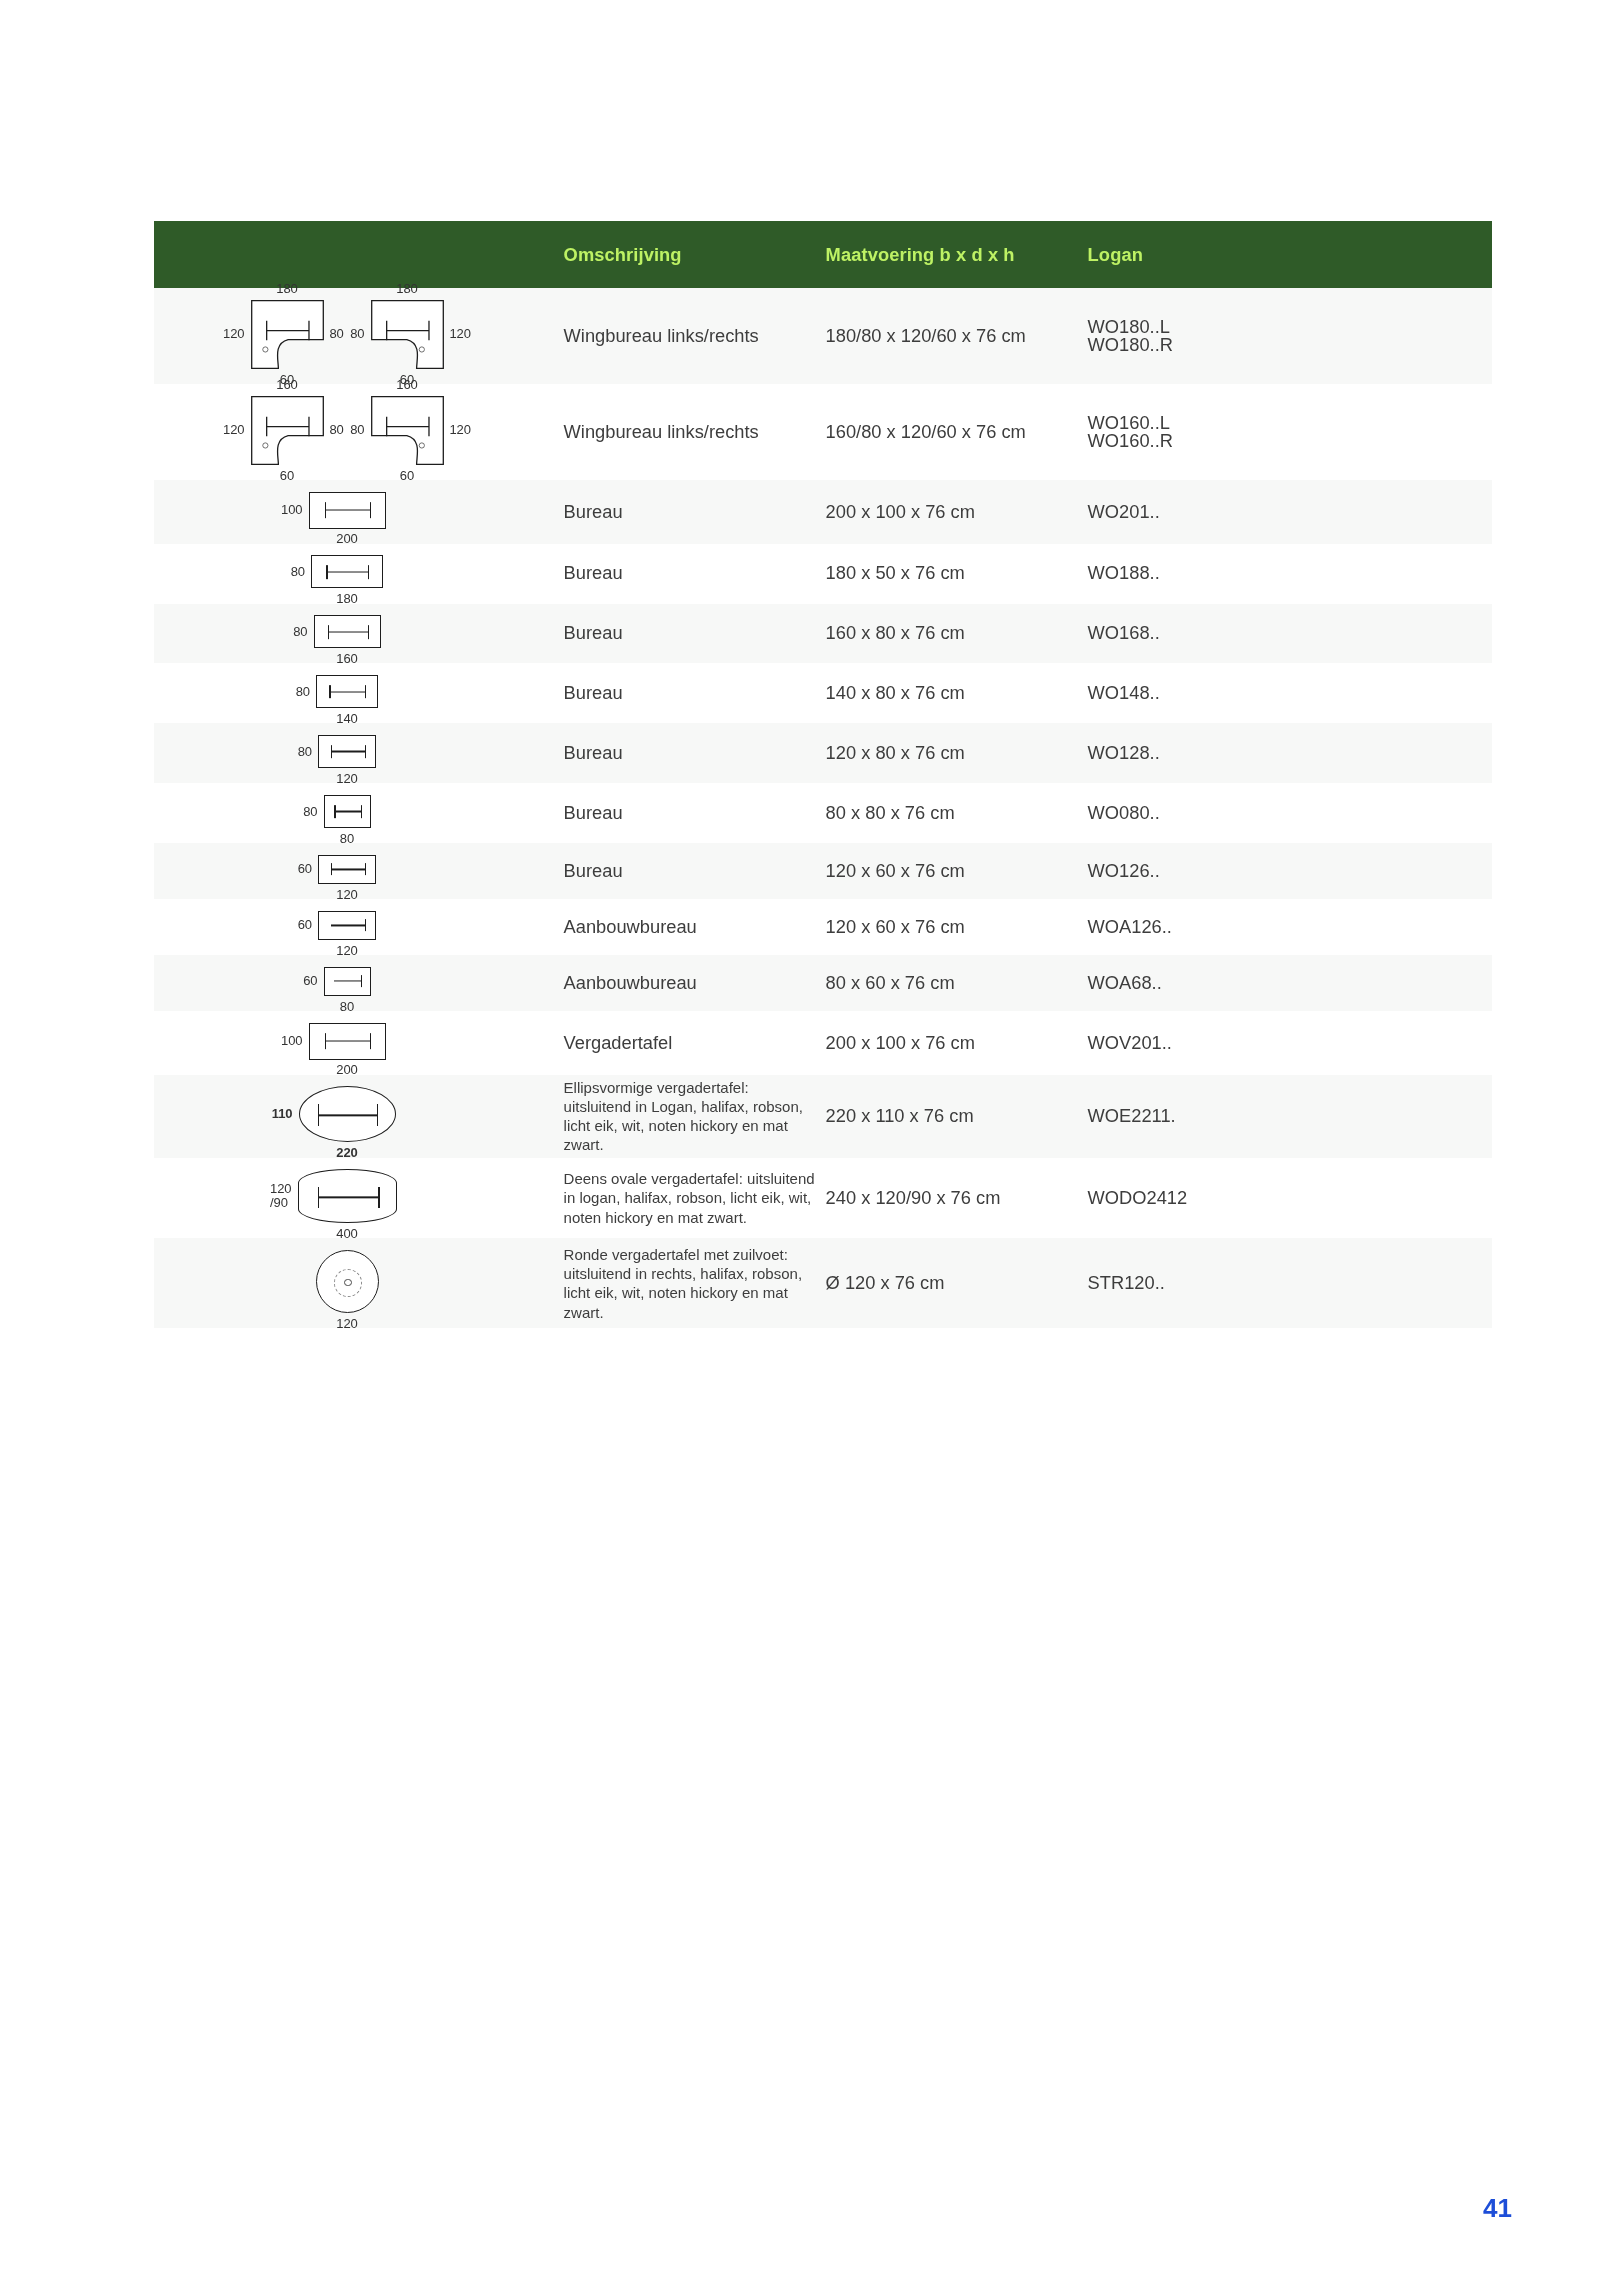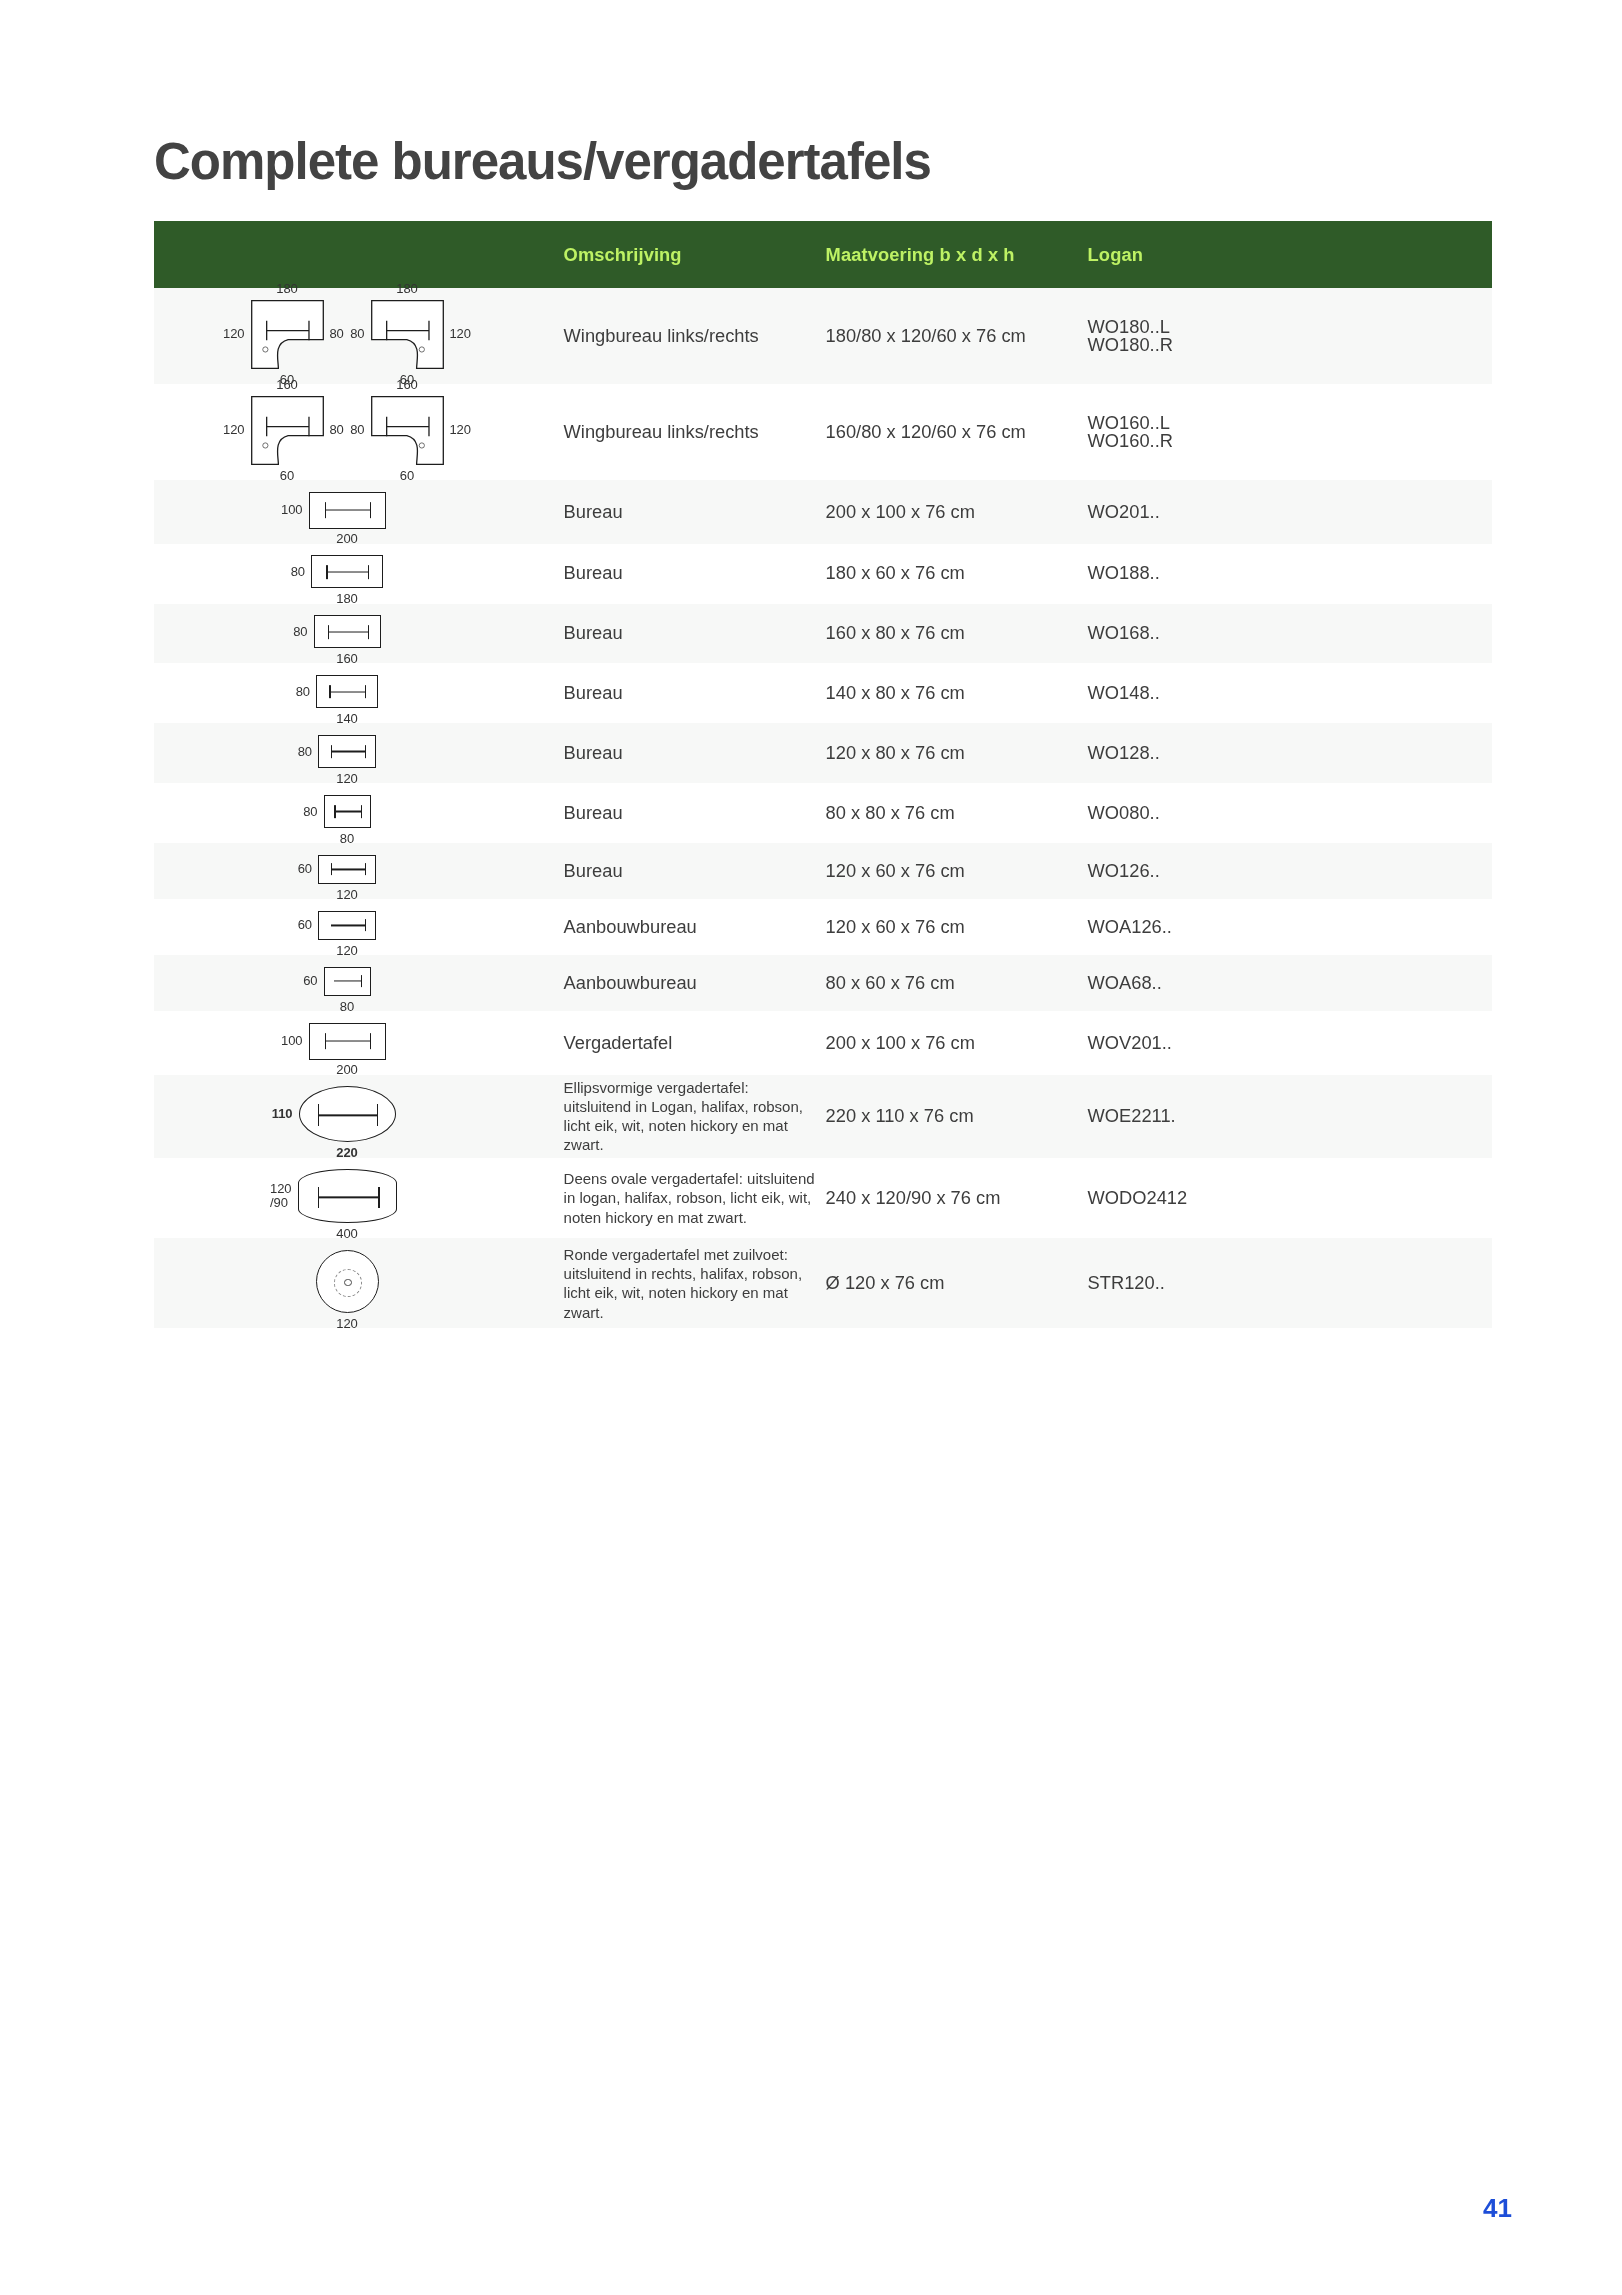--- a/index.html
+++ b/index.html
@@ -173,21 +173,20 @@
     font-weight: bold;
     color: #1d4ed8;
   }
   .dia-pair { display: inline-flex; align-items: center; gap: 47px; }
 </style>
 </head>
 <body>
 
 <div class="page">
 
-  <h1 class="page-title">Complete bureaus/vergadertafels</h1>
 
   <table class="spec">
     <thead>
       <tr>
         <th class="col-dia"></th>
         <th class="col-desc">Omschrijving</th>
         <th class="col-dim">Maatvoering b x d x h</th>
         <th class="col-code">Logan</th>
       </tr>
     </thead>
@@ -280,21 +279,21 @@
         </tr>
         <tr>
           <td class="cell-dia"><span class="dia" style="width:72px;height:33px;"><span class="rectdesk" style="display:block;width:72px;height:33px;">
                 <span class="brace" style="left:14.4px;width:43px;height:13.7px;background:transparent;">
                   <span style="position:absolute;top:50%;left:0;right:0;height:1.3px;background:#1d1d1d;transform:translateY(-50%);"></span>
                   <span style="position:absolute;left:0;top:0;bottom:0;width:1.3px;background:#1d1d1d;"></span>
                   <span style="position:absolute;right:0;top:0;bottom:0;width:1.3px;background:#1d1d1d;"></span>
                 </span>
               </span><span class="dimlabel lbl-left">80</span><span class="dimlabel lbl-bot">180</span></span></td>
           <td class="cell-desc"><span>Bureau</span></td>
-          <td class="cell-dim"><span>180 x 60 x 76 cm</span></td>
+          <td class="cell-dim"><span>180 x 50 x 76 cm</span></td>
           <td class="cell-code">
             <div>WO188..</div>
           </td>
         </tr>
         <tr class="alt">
           <td class="cell-dia"><span class="dia" style="width:67px;height:33px;"><span class="rectdesk" style="display:block;width:67px;height:33px;">
                 <span class="brace" style="left:13.7px;width:41px;height:13.7px;background:transparent;">
                   <span style="position:absolute;top:50%;left:0;right:0;height:1.3px;background:#1d1d1d;transform:translateY(-50%);"></span>
                   <span style="position:absolute;left:0;top:0;bottom:0;width:1.3px;background:#1d1d1d;"></span>
                   <span style="position:absolute;right:0;top:0;bottom:0;width:1.3px;background:#1d1d1d;"></span>

